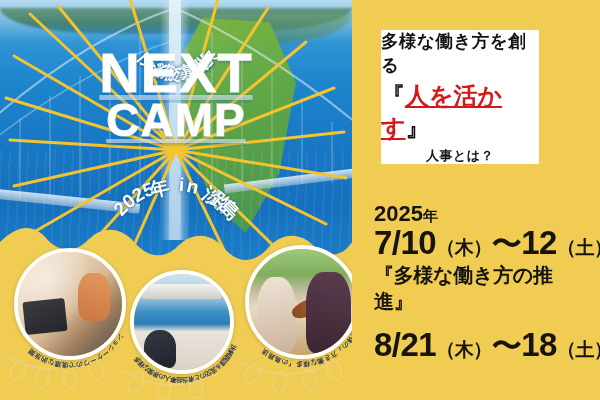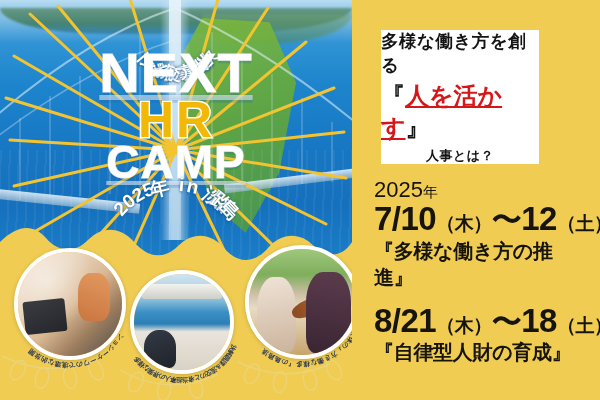--- a/index.html
+++ b/index.html
@@ -192,21 +192,21 @@
     display:flex;flex-direction:column;align-items:center;justify-content:center;
     gap:3px;
     margin-left:6px;
   }
   .wb-l1{font-size:17.5px;font-weight:bold;color:#141414;letter-spacing:.5px;}
   .wb-l2{font-size:24px;font-weight:bold;color:#141414;letter-spacing:0;}
   .wb-l2 em{font-style:normal;color:#D6171A;text-decoration:underline;}
   .wb-l3{font-size:13px;font-weight:bold;color:#141414;letter-spacing:.5px;}
 
   .dates{position:absolute;left:22px;top:178px;width:216px;color:#16140c;}
-  .d-year{font-size:22px;font-weight:normal;letter-spacing:0;line-height:1.05;}
+  .d-year{font-size:22px;font-weight:bold;letter-spacing:0;line-height:1.05;margin-top:24px;}
   .d-year .sm{font-size:15px;}
   .d-main{font-size:33px;font-weight:bold;line-height:1.08;letter-spacing:-.5px;white-space:nowrap;}
   .d-main .paren{font-size:19px;font-weight:bold;}
   .d-main .tilde{font-size:30px;}
   .d-theme{font-size:20px;font-weight:bold;line-height:1.3;letter-spacing:-.3px;margin-top:1px;}
   .blk2{margin-top:13px;}
 </style>
 </head>
 <body>
 
@@ -285,21 +285,20 @@
         <span class="arc-ch" style="transform: translateX(-50%) rotate(4.6deg);">交</span>
         <span class="arc-ch" style="transform: translateX(-50%) rotate(13.8deg);">流</span>
         <span class="arc-ch" style="transform: translateX(-50%) rotate(23deg);">イ</span>
         <span class="arc-ch" style="transform: translateX(-50%) rotate(32.2deg);">ベ</span>
         <span class="arc-ch" style="transform: translateX(-50%) rotate(41.4deg);">ン</span>
         <span class="arc-ch" style="transform: translateX(-50%) rotate(50.6deg);">ト</span>
       </div>
 
     <div class="title-wrap">
       <span class="t-next">NEXT</span>
-      <span class="t-hr">HR</span>
       <span class="t-camp">CAMP</span>
     </div>
 
     <div class="arc-bottom">
 
     <span class="arcb-ch" style="transform: translateX(-50%) rotate(-47.3deg);">2</span>
         <span class="arcb-ch" style="transform: translateX(-50%) rotate(-38.7deg);">0</span>
         <span class="arcb-ch" style="transform: translateX(-50%) rotate(-30.1deg);">2</span>
         <span class="arcb-ch" style="transform: translateX(-50%) rotate(-21.5deg);">5</span>
         <span class="arcb-ch" style="transform: translateX(-50%) rotate(-12.9deg);">年</span>
@@ -413,18 +412,17 @@
     <div class="dates">
 
       <div>
         <div class="d-year"><span>2025</span><span class="sm">年</span></div>
         <div class="d-main"><span>7/10</span><span class="paren">（木）</span><span class="tilde">〜</span><span>12</span><span class="paren">（土）</span></div>
         <div class="d-theme">『多様な働き方の推進』</div>
       </div>
 
       <div class="blk2">
         <div class="d-main"><span>8/21</span><span class="paren">（木）</span><span class="tilde">〜</span><span>18</span><span class="paren">（土）</span></div>
-        <div class="d-theme">『自律型人財の育成』</div>
       </div>
 
     </div>
   </div>
 </div>
 
 </body></html>

